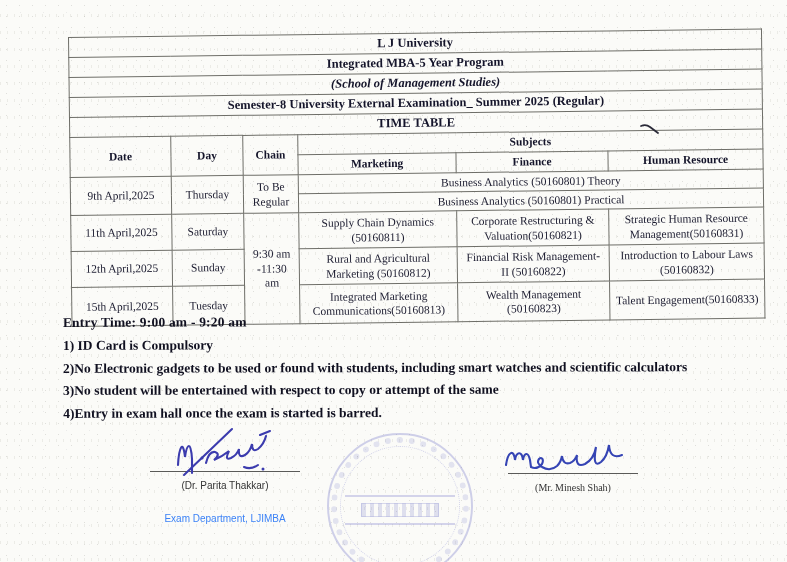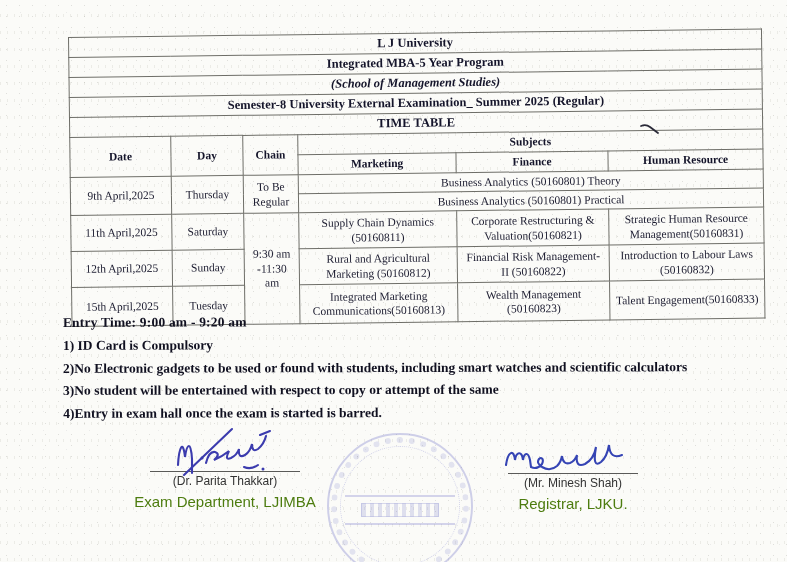--- a/index.html
+++ b/index.html
@@ -49,27 +49,27 @@
   .notes{
     position:absolute;left:63px;top:311px;width:700px;
     font-weight:bold;color:#101020;font-size:13.5px;line-height:22.8px;
     transform:rotate(-0.15deg);
   }
   .notes .entry{letter-spacing:.2px;}
 
   
   .sig-block{position:absolute;text-align:center;font-family:"Liberation Sans",sans-serif;color:#2a2a2a;}
   .sig-left{left:120px;top:425px;width:210px;}
-  .sig-right{left:478px;top:433px;width:190px;}
+  .sig-right{left:478px;top:433px;width:190px;font-family:Liberation Serif, serif;}
   .sig-svg{display:block;margin:0 auto;}
   .sig-rule{border:0;border-top:1.4px solid #5a5a58;margin:0 auto;}
   .sig-left .sig-rule{width:150px;margin-top:-6px;}
   .sig-right .sig-rule{width:130px;margin-top:-4px;}
-  .sig-name{font-size:12px;margin-top:2px;color:#333;}
-  .sig-title{font-size:15px;margin-top:5px;color:#4d7c0f;}
+  .sig-name{font-size:10px;margin-top:8px;color:#333;}
+  .sig-title{font-size:10px;margin-top:22px;color:#3b82f6;}
 
   
   .stamp{
     position:absolute;left:327px;top:433px;width:146px;height:146px;
     opacity:.55;filter:blur(.6px);pointer-events:none;
   }
   .stamp .ring-outer{
     position:absolute;inset:0;border-radius:50%;
     border:2.5px solid rgba(103,106,196,.55);
   }
@@ -219,14 +219,13 @@
 <div class="sig-block sig-right">
   <svg class="sig-svg" width="150" height="44" viewBox="0 0 150 44">
     <g fill="none" stroke="#3544b4" stroke-width="2.1" stroke-linecap="round">
       <path d="M8,32 C10,18 16,16 17,27 C18,19 24,17 25,27 C26,20 30,18 32,27 l1,7
                q6,3 11,-3 c2,-4 0,-8 -3,-5 q-3,4 3,8 q8,5 15,-1 q4,-4 5,-10 q1,9 8,7 q5,-2 7,-8
                q-2,13 8,9 q9,-5 11,-17 q-4,22 5,15 q6,-5 8,-17 q1,15 13,10"></path>
     </g>
   </svg>
   <hr class="sig-rule">
   <div class="sig-name">(Mr. Minesh Shah)</div>
-  <div class="sig-title">Registrar, LJKU.</div>
 </div>
 
 </body></html>

